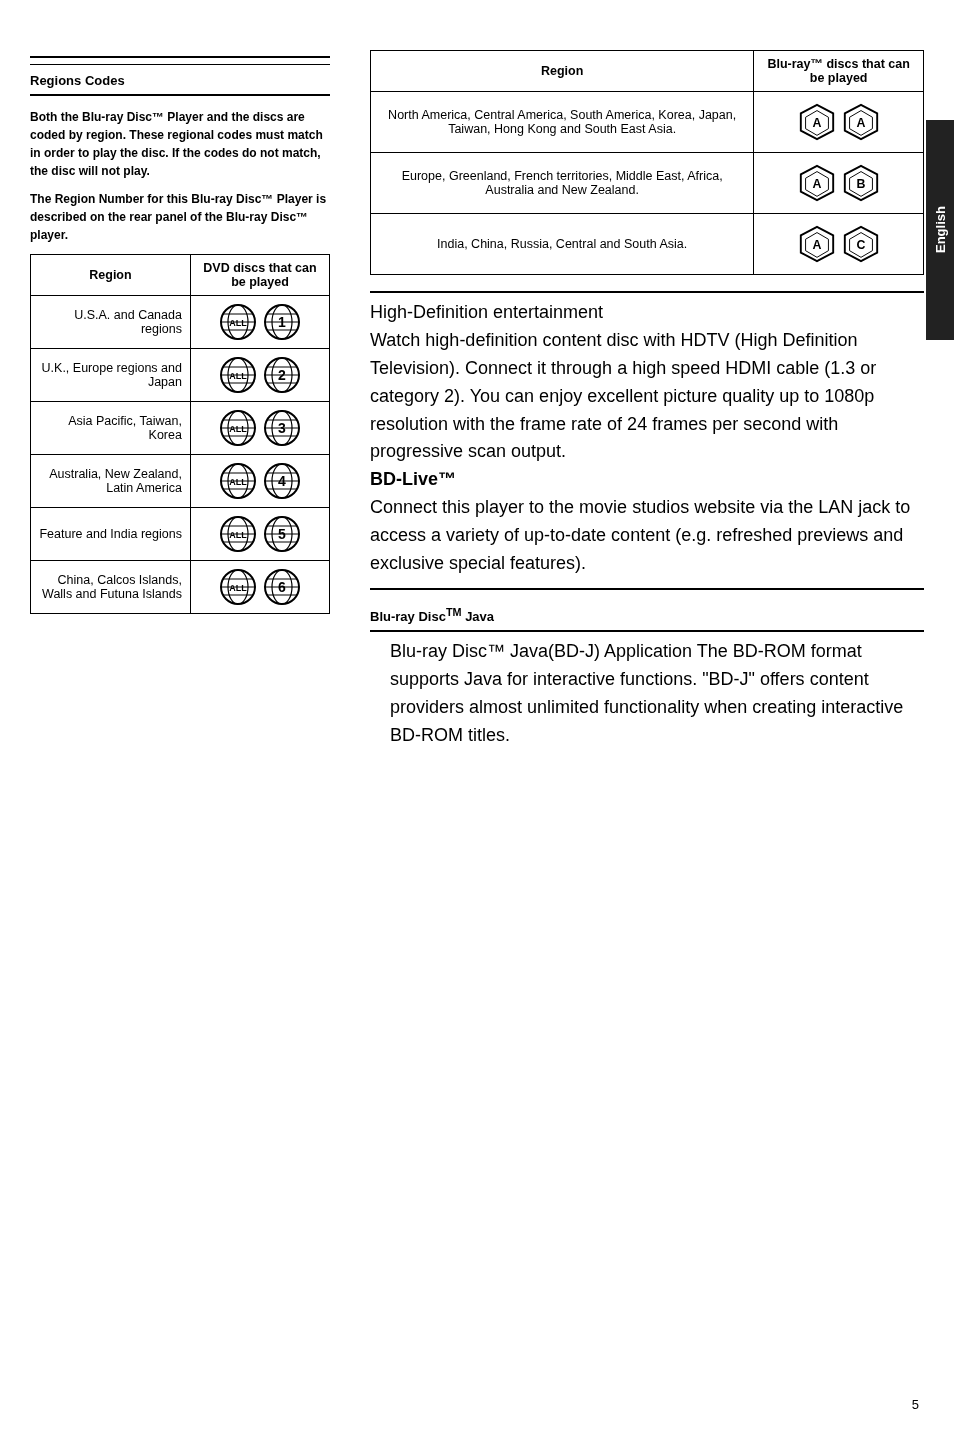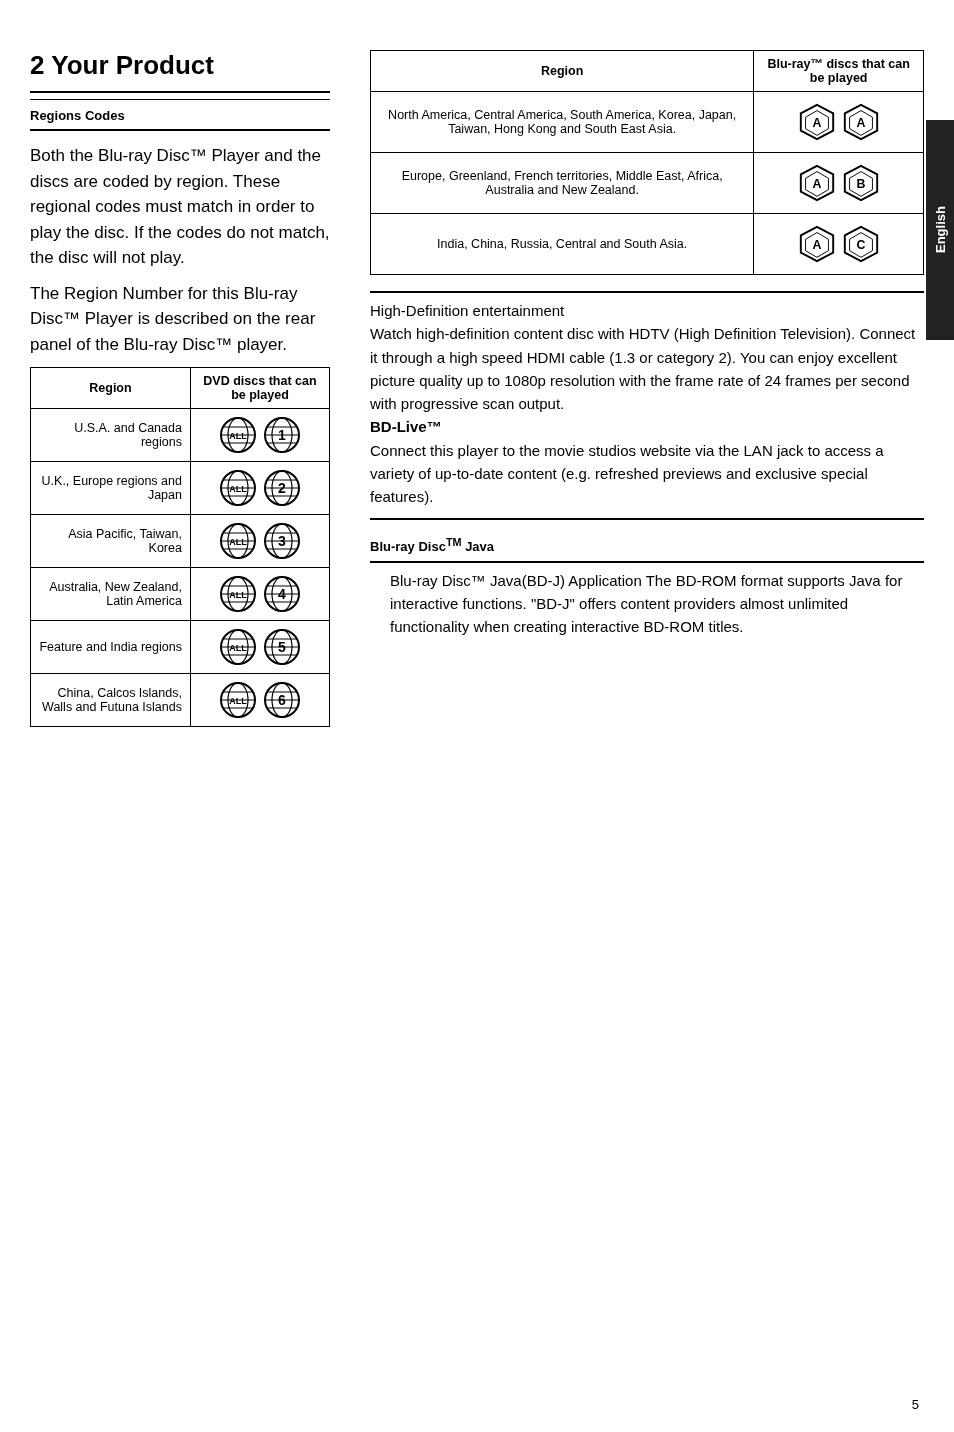--- a/index.html
+++ b/index.html
@@ -62,23 +62,24 @@
     .section-divider-thin {
       border-top: 1px solid #000;
       margin: 4px 0 8px 0;
     }
     .section-title {
       font-weight: bold;
       font-size: 13px;
       margin-bottom: 2px;
     }
     .intro-text {
-      font-size: 17px;
+      font-size: 12px;
       line-height: 1.5;
       margin-bottom: 10px;
+      font-weight: bold;
     }
     
     .dvd-table {
       border-collapse: collapse;
       width: 100%;
       border: 1.5px solid #000;
       margin-top: 8px;
     }
     .dvd-table th, .dvd-table td {
       border: 1px solid #000;
@@ -141,21 +142,21 @@
     }
     .hex-icon svg {
       width: 40px;
       height: 40px;
     }
     
     .feature-section {
       margin-top: 16px;
     }
     .feature-text {
-      font-size: 15px;
+      font-size: 18px;
       line-height: 1.55;
       margin-top: 4px;
     }
     .feature-text .bold {
       font-weight: bold;
     }
     .page-number {
       position: absolute;
       bottom: 20px;
       right: 35px;
@@ -165,21 +166,20 @@
 </head>
 <body>
 
 <div class="page" style="position:relative;">
 
   <div class="sidebar-english">English</div>
 
   <div class="main-content">
 
     <div class="left-col">
-      <h1>2 Your Product</h1>
       <div class="section-divider"></div>
       <div class="section-divider-thin"></div>
       <div class="section-title">Regions Codes</div>
       <div class="section-divider"></div>
       <div style="height:6px;"></div>
       <p class="intro-text">Both the Blu-ray Disc™ Player and the discs are coded by region. These regional codes must match in order to play the disc. If the codes do not match, the disc will not play.</p>
       <p class="intro-text">The Region Number for this Blu-ray Disc™ Player is described on the rear panel of the Blu-ray Disc™ player.</p>
 
       <table class="dvd-table">
         <thead>

